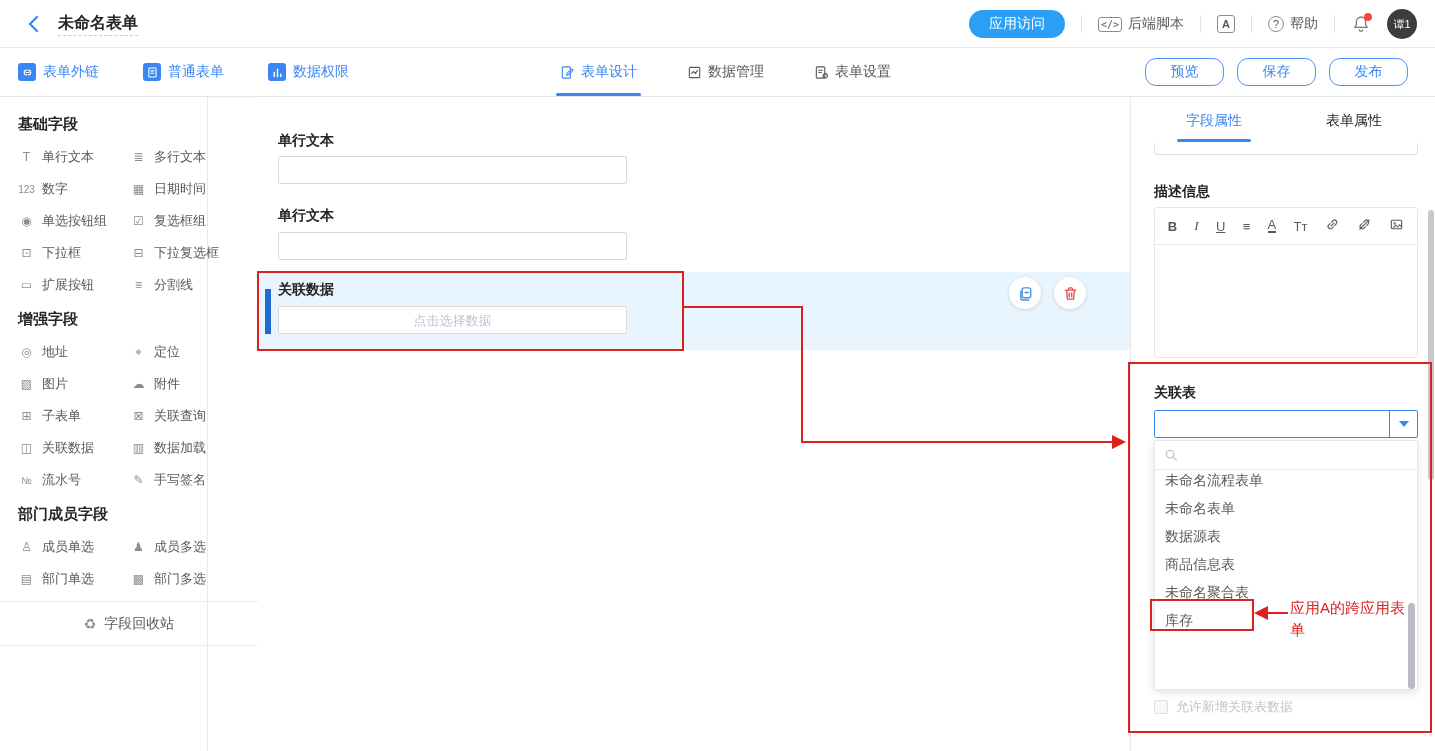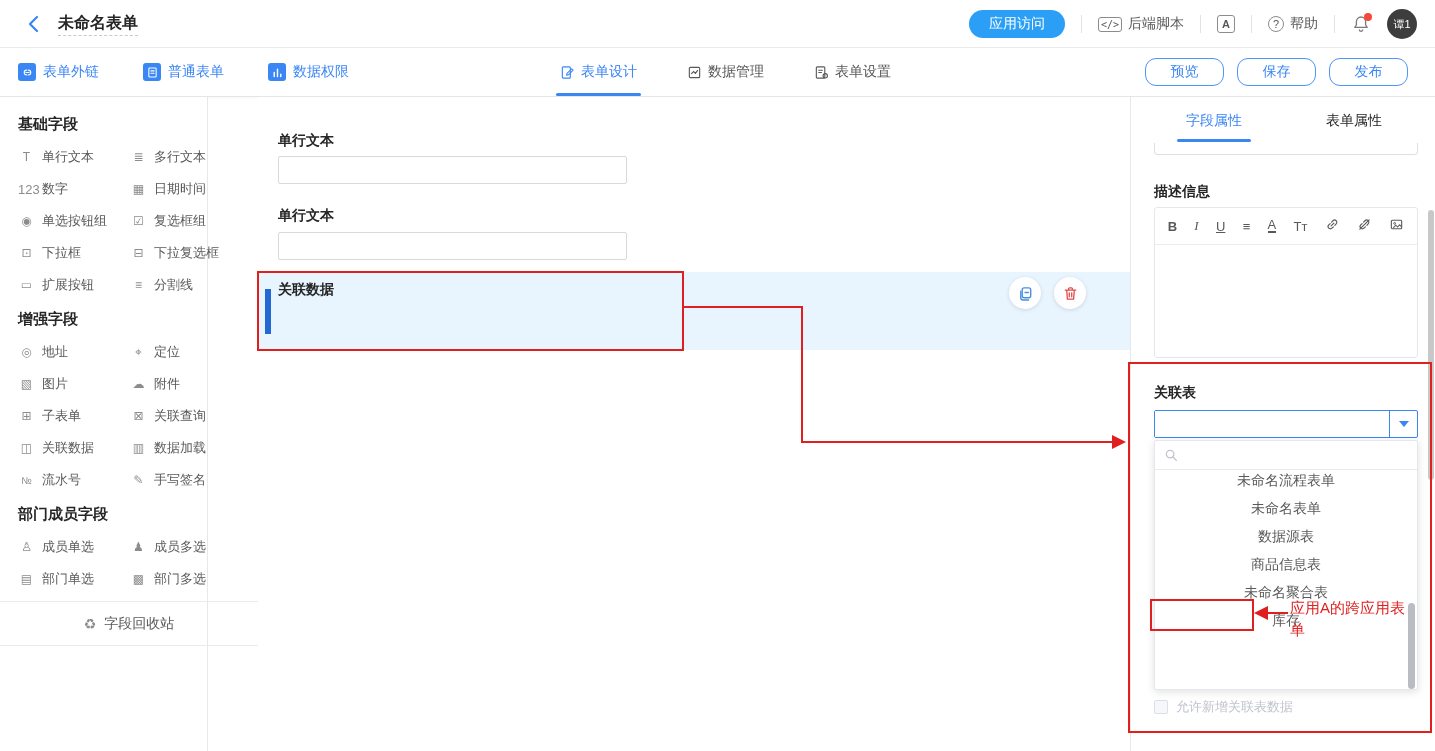--- a/index.html
+++ b/index.html
@@ -75,21 +75,21 @@
   .etool.a { border-bottom:2px solid #595959; line-height:12px; }
   .rel-label { position:absolute; left:23px; top:287px; font-size:14px; font-weight:bold; color:#262626; }
   .rel-select { position:absolute; left:23px; top:313px; width:264px; height:28px; border:1px solid #3a86f5; border-radius:2px; background:#fff; cursor:pointer; }
   .rel-input { position:absolute; left:0; top:0; width:234px; height:26px; border:none; outline:none; padding:0 8px; font-size:13px; }
   .caret-box { position:absolute; right:0; top:0; width:28px; height:26px; border-left:1px solid #3a86f5; display:flex; align-items:center; justify-content:center; }
   .caret-down { width:0; height:0; border-left:5px solid transparent; border-right:5px solid transparent; border-top:6px solid #3a86f5; }
   .dropdown { position:absolute; left:23px; top:343px; width:264px; height:250px; background:#fff; border:1px solid #e4e7ed; border-radius:2px; box-shadow:0 2px 8px rgba(0,0,0,0.12); overflow:hidden; }
   .dd-search { height:29px; border-bottom:1px solid #ebebeb; display:flex; align-items:center; padding:0 9px; gap:6px; }
   .dd-search input { border:none; outline:none; flex:1; font-size:13px; }
   .dd-list { position:absolute; top:30px; left:0; right:0; bottom:0; overflow:hidden; }
-  .ditem { height:28px; line-height:28px; padding:0 10px; font-size:14px; color:#595959; cursor:pointer; white-space:nowrap;text-align:center; }
+  .ditem { height:28px; line-height:28px; padding:0 10px; font-size:14px; color:#595959; cursor:pointer; white-space:nowrap; }
   .ditem.first { margin-top:-5px; }
   .dd-scroll { position:absolute; right:2px; top:162px; width:7px; height:86px; background:#b9bcc2; border-radius:4px; }
   .chk-row { position:absolute; left:23px; top:601px; display:flex; align-items:center; gap:8px; }
   .chk-box { width:14px; height:14px; border:1px solid #dcdfe6; border-radius:2px; background:#f5f7fa; }
   .chk-label { font-size:13px; color:#c0c4cc; }
   .panel-scroll { position:absolute; right:1px; top:113px; width:6px; height:270px; background:#c8c8c8; border-radius:3px; }
 
   
   .ann { position:absolute; border:2px solid #e01f1f; pointer-events:none; }
   .ann-line { position:absolute; background:#e01f1f; pointer-events:none; }
@@ -196,21 +196,21 @@
     <div class="fgrid">
       <div class="fitem">
           <span class="fic">T</span>
           <span>单行文本</span>
         </div>
       <div class="fitem">
           <span class="fic">≣</span>
           <span>多行文本</span>
         </div>
       <div class="fitem">
-          <span class="fic" style="font-size:13px;">123</span>
+          <span class="fic" style="font-size:10px;">123</span>
           <span>数字</span>
         </div>
       <div class="fitem">
           <span class="fic">▦</span>
           <span>日期时间</span>
         </div>
       <div class="fitem">
           <span class="fic">◉</span>
           <span>单选按钮组</span>
         </div>
@@ -307,20 +307,21 @@
 
   <div class="canvas">
     <div class="flabel" style="top:35px;">单行文本</div>
     <input class="finput" style="top: 59px;" type="text">
     <div class="flabel" style="top:110px;">单行文本</div>
     <input class="finput" style="top: 135px;" type="text">
 
     <div class="hl-row">
       <div class="hl-bar"></div>
       <div class="hl-label">关联数据</div>
+      <input class="hl-input" type="text" placeholder="点击选择数据" style="">
       <div class="circ copy">
         <svg viewBox="0 0 18 18" width="17" height="17">
             <rect x="5.5" y="3" width="9" height="10.5" rx="2" fill="none" stroke="#4a90e2" stroke-width="1.5"></rect>
             <path d="M8.5 8 h3.5" stroke="#4a90e2" stroke-width="1.5" stroke-linecap="round"></path>
             <path d="M4 6.5 v7 a2.3 2.3 0 0 0 2.3 2.3 h6" fill="none" stroke="#4a90e2" stroke-width="1.5" stroke-linecap="round"></path>
           </svg>
       </div>
       <div class="circ trash">
         <svg viewBox="0 0 18 18" width="17" height="17">
             <path d="M3.5 5.5 h11 M7 5.5 V4 a1 1 0 0 1 1-1 h2 a1 1 0 0 1 1 1 v1.5 M5 5.5 l.7 9.5 h6.6 l.7-9.5 M7.7 8.5 v4 M10.3 8.5 v4" fill="none" stroke="#e24b4b" stroke-width="1.4" stroke-linecap="round" stroke-linejoin="round"></path>

